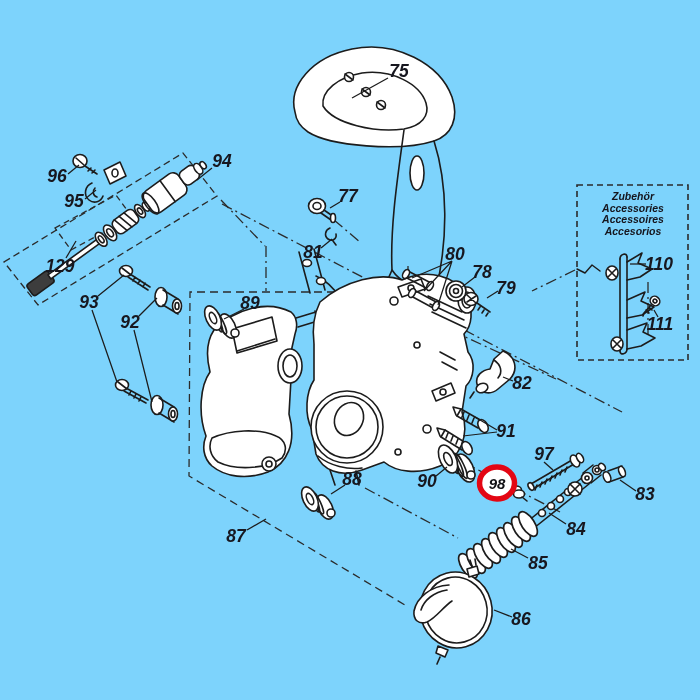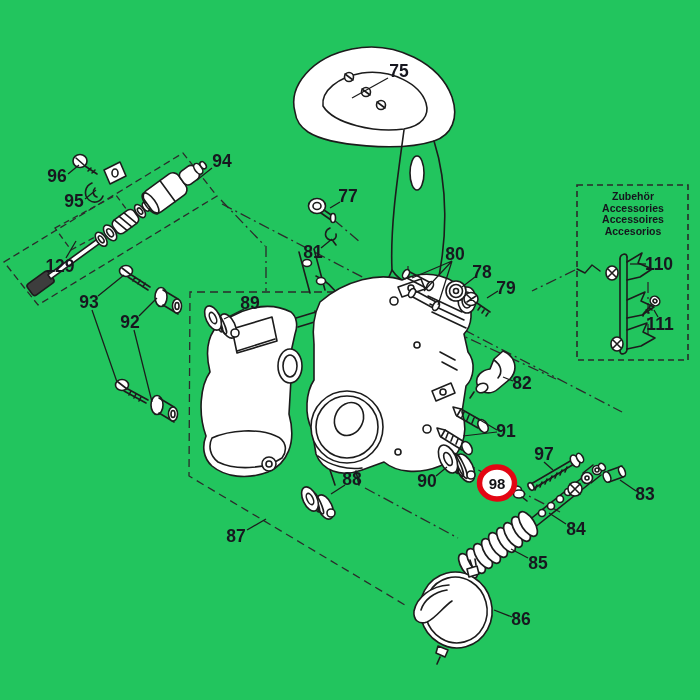--- a/index.html
+++ b/index.html
@@ -1,17 +1,17 @@
 <!DOCTYPE html>
 <html><head>
 <meta charset="utf-8">
 <style>
   html,body{margin:0;padding:0;background:#ffffff;}
-  #stage{position:relative;width:700px;height:700px;background:#22c55e;overflow:hidden;
-         font-family:"Liberation Sans",sans-serif;}
+  #stage{position:relative;width:700px;height:700px;background:#7dd3fc;overflow:hidden;
+         font-family:"Liberation Sans",sans-serif;font-style:italic;}
   svg{position:absolute;left:0;top:0;}
   .part-label{font-family:"Liberation Sans",sans-serif;font-weight:bold;font-size:17.5px;fill:#17171f;}
   .acc-label{font-family:"Liberation Sans",sans-serif;font-weight:bold;font-size:10.5px;fill:#15151d;}
   .hl-label{font-family:"Liberation Sans",sans-serif;font-weight:bold;font-size:15px;fill:#101014;}
 </style>
 </head>
 <body>
 
 <div id="stage">
 <svg width="700" height="700" viewBox="0 0 700 700">

